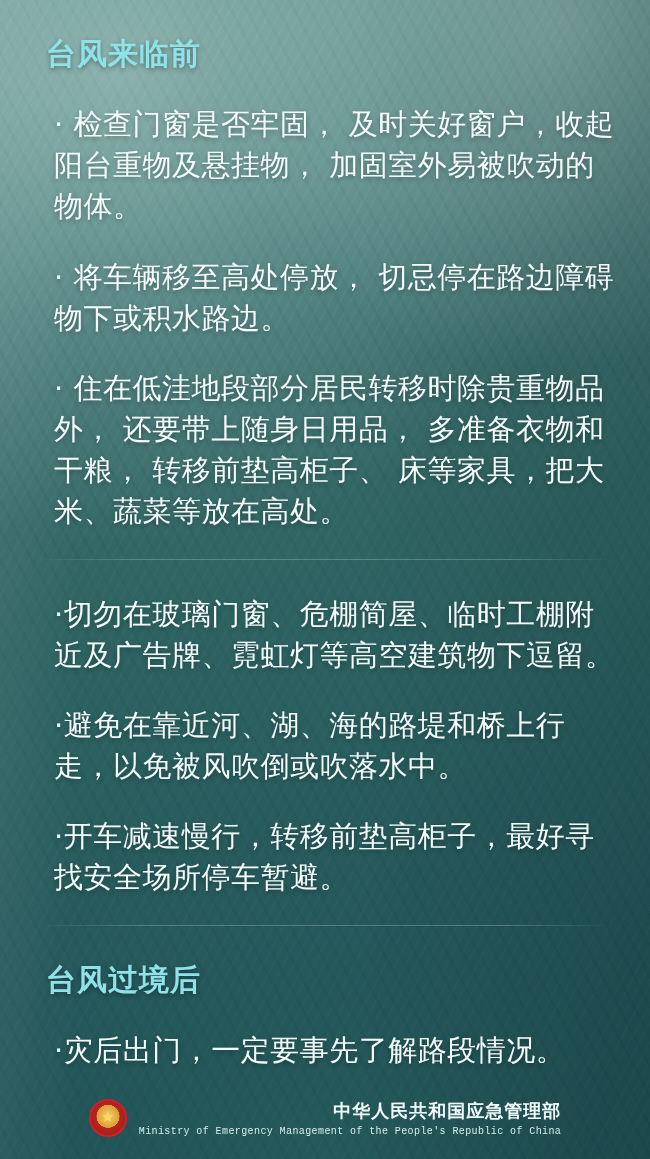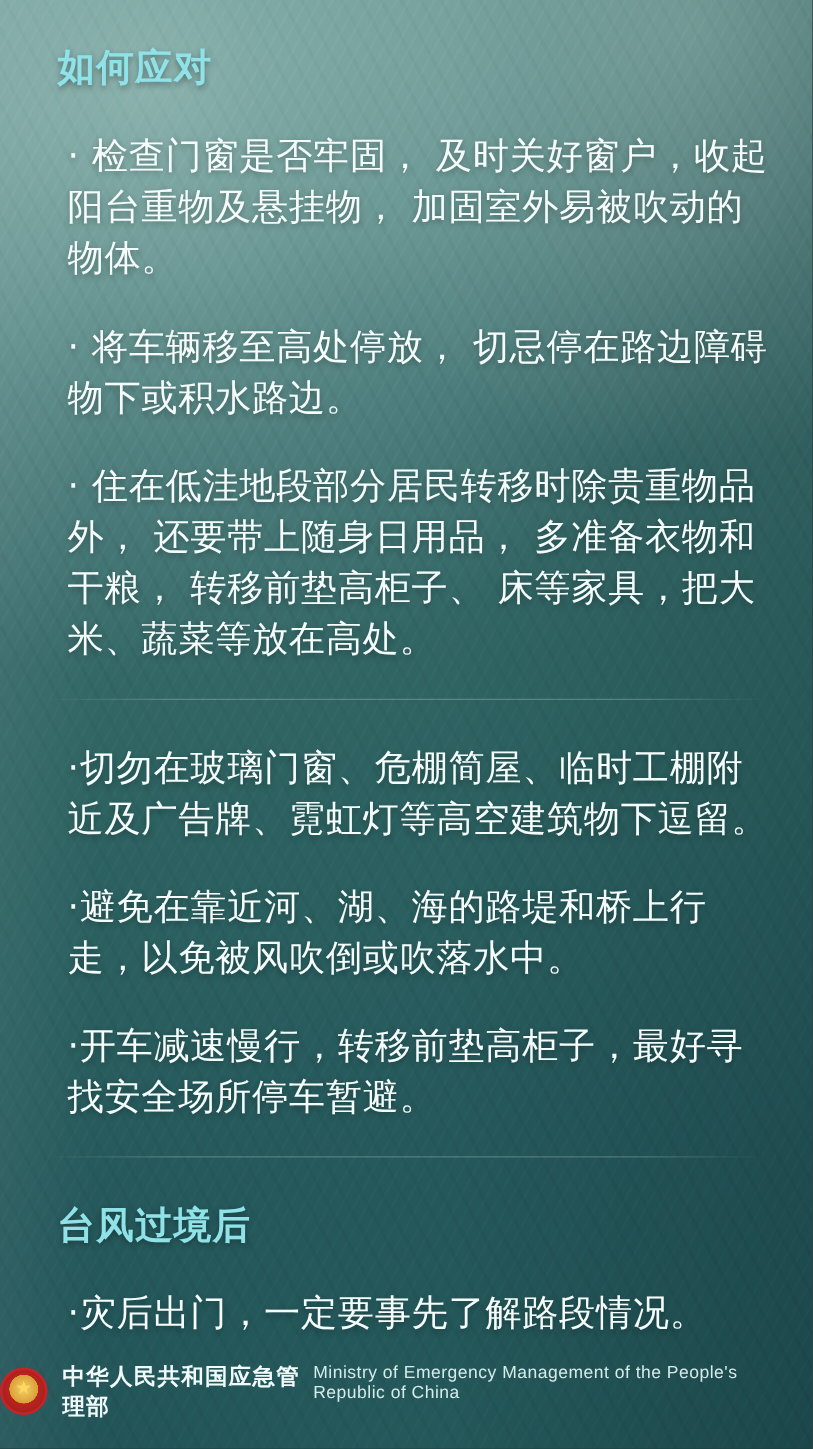--- a/index.html
+++ b/index.html
@@ -145,47 +145,48 @@
     position: absolute;
     left: 50%;
     top: 44%;
     transform: translate(-50%, -50%);
     color: #ffd95e;
     font-size: 15px;
     line-height: 1;
   }
   .footer-text {
     display: flex;
-    flex-direction: row;
+    flex-direction: column;
     gap: 3px;
+    text-align: right;
   }
   .footer-cn {
     font-family: "DejaVu Sans", "Liberation Sans", sans-serif;
     font-size: 18px;
     font-weight: bold;
     color: #f2fbfb;
     letter-spacing: 1px;
   }
   .footer-en {
-    font-family: Liberation Sans, sans-serif;
-    font-size: 14px;
+    font-family: Liberation Mono, monospace;
+    font-size: 10px;
     color: #d6eceb;
     letter-spacing: 0.4px;
   }
 </style>
 </head>
 <body>
 
 <div id="poster">
 
   <div class="content">
 
 
     <div class="section">
-      <div class="section-heading">如何应对</div>
+      <div class="section-heading">台风来临前</div>
       <div class="section-body">
         <p class="item">· 检查门窗是否牢固， 及时关好窗户，收起阳台重物及悬挂物， 加固室外易被吹动的物体。</p>
         <p class="item">· 将车辆移至高处停放， 切忌停在路边障碍物下或积水路边。</p>
         <p class="item">· 住在低洼地段部分居民转移时除贵重物品外， 还要带上随身日用品， 多准备衣物和干粮， 转移前垫高柜子、 床等家具，把大米、蔬菜等放在高处。</p>
       </div>
     </div>
 
     <div class="divider"></div>
 
     <div class="section">

